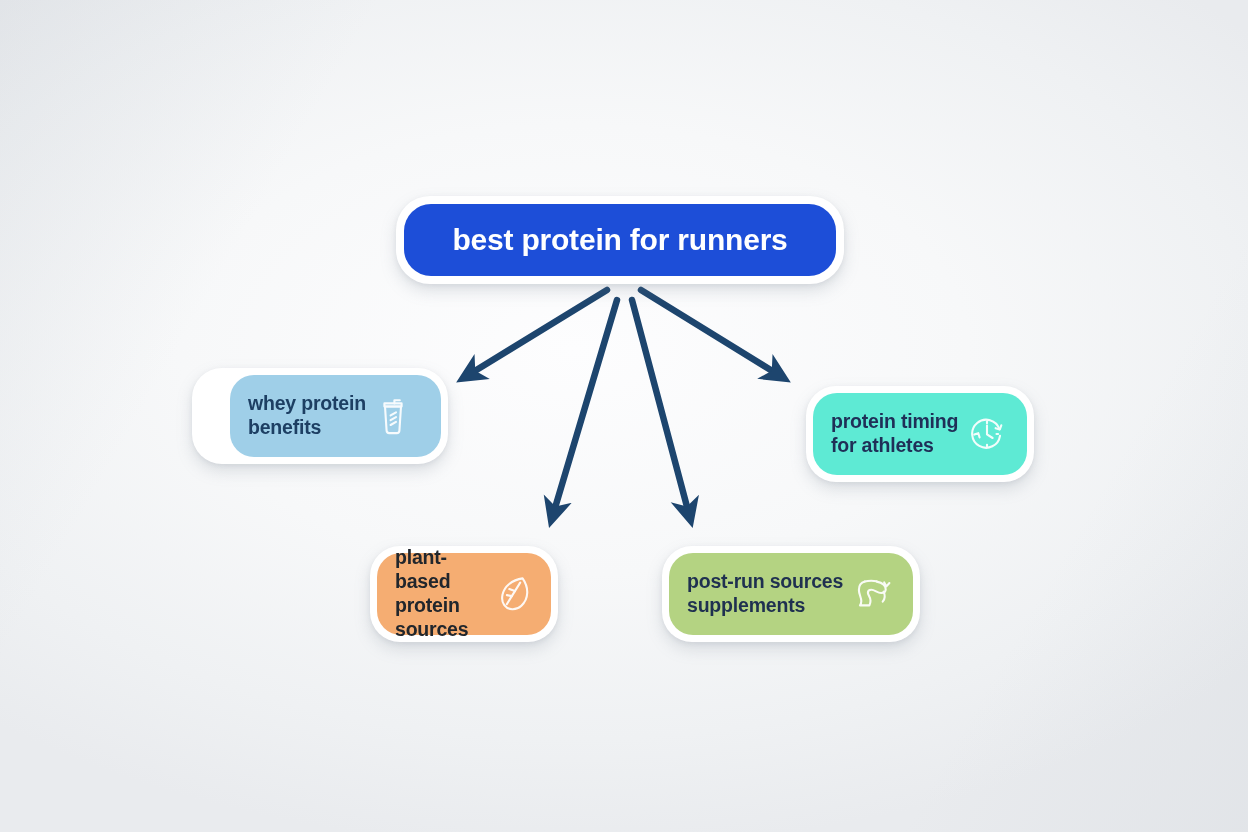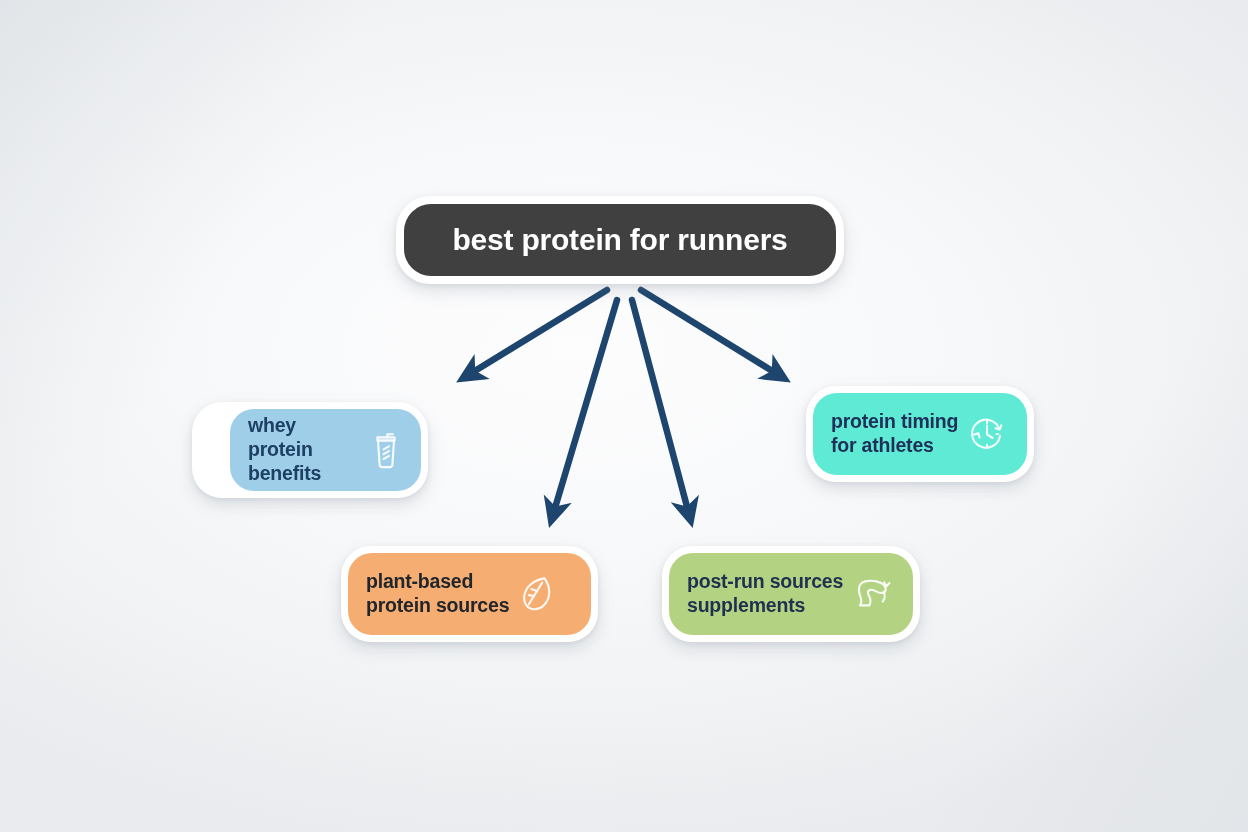--- a/index.html
+++ b/index.html
@@ -82,59 +82,59 @@
   
   #node-root {
     left: 396px;
     top: 196px;
     width: 448px;
     height: 88px;
     border-radius: 34px;
     padding: 8px;
   }
   #node-root .node-inner {
-    background: #404040;
+    background: #1d4ed8;
     border-radius: 27px;
     justify-content: center;
     padding: 0 22px;
   }
   #node-root .node-label {
     color: #ffffff;
     font-size: 30px;
     text-align: center;
   }
 
   
   .node-child .node-label {
     font-size: 19.5px;
   }
 
   #node-whey {
     left: 192px;
-    top: 402px;
-    width: 236px;
+    top: 368px;
+    width: 256px;
     height: 96px;
     padding-left: 38px;
   }
   #node-whey .node-inner { background: #9fcfe8; }
   #node-whey .node-label { color: #1d3f63; }
 
   #node-timing {
     left: 806px;
     top: 386px;
     width: 228px;
     height: 96px;
   }
   #node-timing .node-inner { background: #5eead4; }
   #node-timing .node-label { color: #1f2f57; }
 
   #node-plant {
-    left: 341px;
+    left: 370px;
     top: 546px;
-    width: 257px;
+    width: 188px;
     height: 96px;
   }
   #node-plant .node-inner { background: #f5ad72; }
   #node-plant .node-label { color: #21262c; }
 
   #node-recovery {
     left: 662px;
     top: 546px;
     width: 258px;
     height: 96px;

